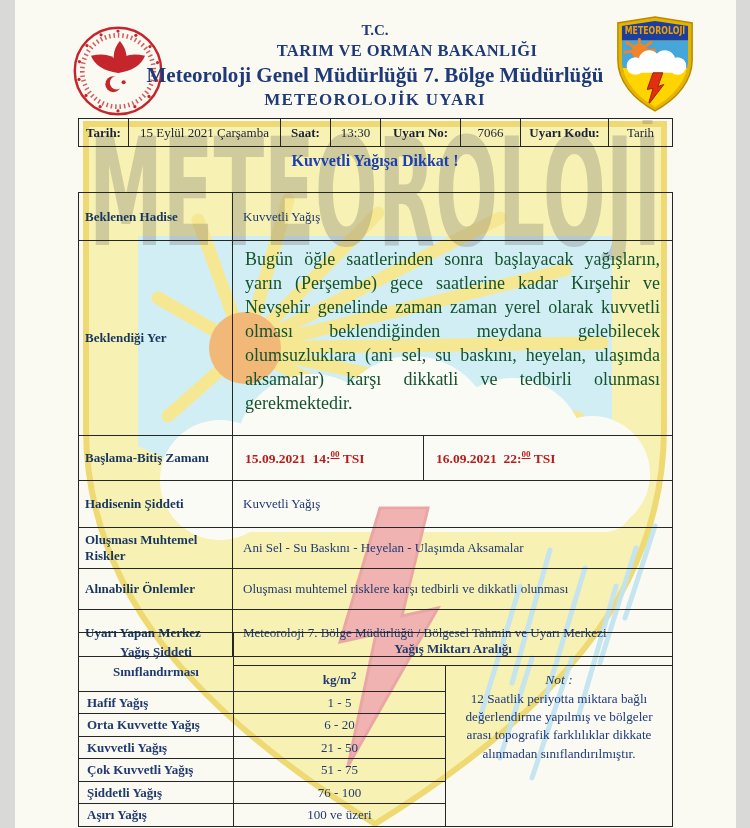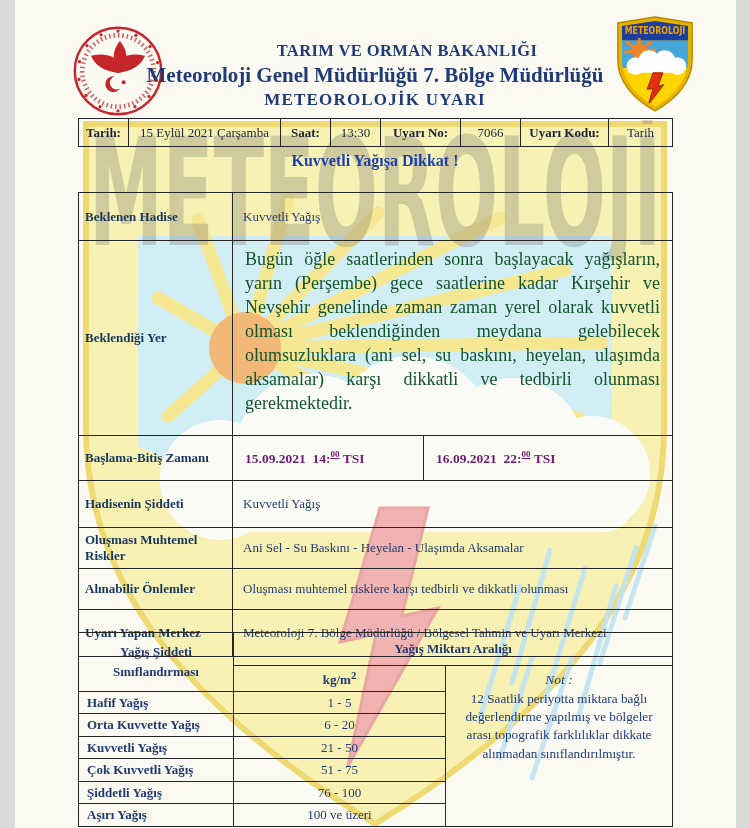--- a/index.html
+++ b/index.html
@@ -37,21 +37,21 @@
   .info td.k{font-weight:bold;}
 
   
   .warn-title{position:absolute;left:0;top:152px;width:100%;text-align:center;
     color:#1b3fae;font-weight:bold;font-size:16px;z-index:3;}
 
   
   .main{left:78px;top:192px;width:594px;border:1.5px solid #262626;}
   .main td{vertical-align:middle;}
   .para{color:#14532d;font-size:18px;text-align:justify;line-height:24px;padding:6px 12px 20px 12px;}
-  .timecell{font-weight:bold;color:#701a75;font-size:13.5px;padding:2px 12px;}
+  .timecell{font-weight:bold;color:#b91c1c;font-size:13.5px;padding:2px 12px;}
   sup.u{font-size:9px;text-decoration:underline;}
 
   
   .rain{left:78px;top:632px;width:594px;border:1.5px solid #262626;}
   .rain td{font-size:13px;color:#203a70;}
   .c1h{font-weight:bold;color:#17365d;text-align:center;white-space:pre-line;line-height:1.55;}
   .c2h{font-weight:bold;color:#17365d;text-align:center;font-size:13.5px;}
   .unit{font-weight:bold;color:#17365d;text-align:center;}
   .rlabel{font-weight:bold;color:#17365d;padding-left:8px;}
   .rrange{text-align:center;}
@@ -161,20 +161,21 @@
           <circle cx="38" cy="47" r="11"></circle>
         <circle cx="54" cy="47" r="11"></circle>
           <circle cx="67" cy="52" r="9"></circle>
         <rect x="16" y="50" width="58" height="9" rx="4"></rect>
       </g>
       <polygon points="42,59 52,59 47,73 53,71 37,92 42,75 36,76" fill="#e03010" stroke="#a02000" stroke-width="1"></polygon>
       <text x="44" y="19" text-anchor="middle" font-family="DejaVu Sans, Liberation Sans, sans-serif" font-size="10.5" font-weight="bold" fill="#f0a000" textLength="62" lengthAdjust="spacingAndGlyphs">METEOROLOJİ</text>
     </g>
   </svg>
 
+  <div class="hline h1">T.C.</div>
   <div class="hline h2">TARIM VE ORMAN BAKANLIĞI</div>
   <div class="hline h3">Meteoroloji Genel Müdürlüğü 7. Bölge Müdürlüğü</div>
   <div class="hline h4">METEOROLOJİK UYARI</div>
 
   <table class="info">
     <colgroup>
       <col style="width:50px">
         <col style="width:152px">
         <col style="width:50px">
         <col style="width:50px">

